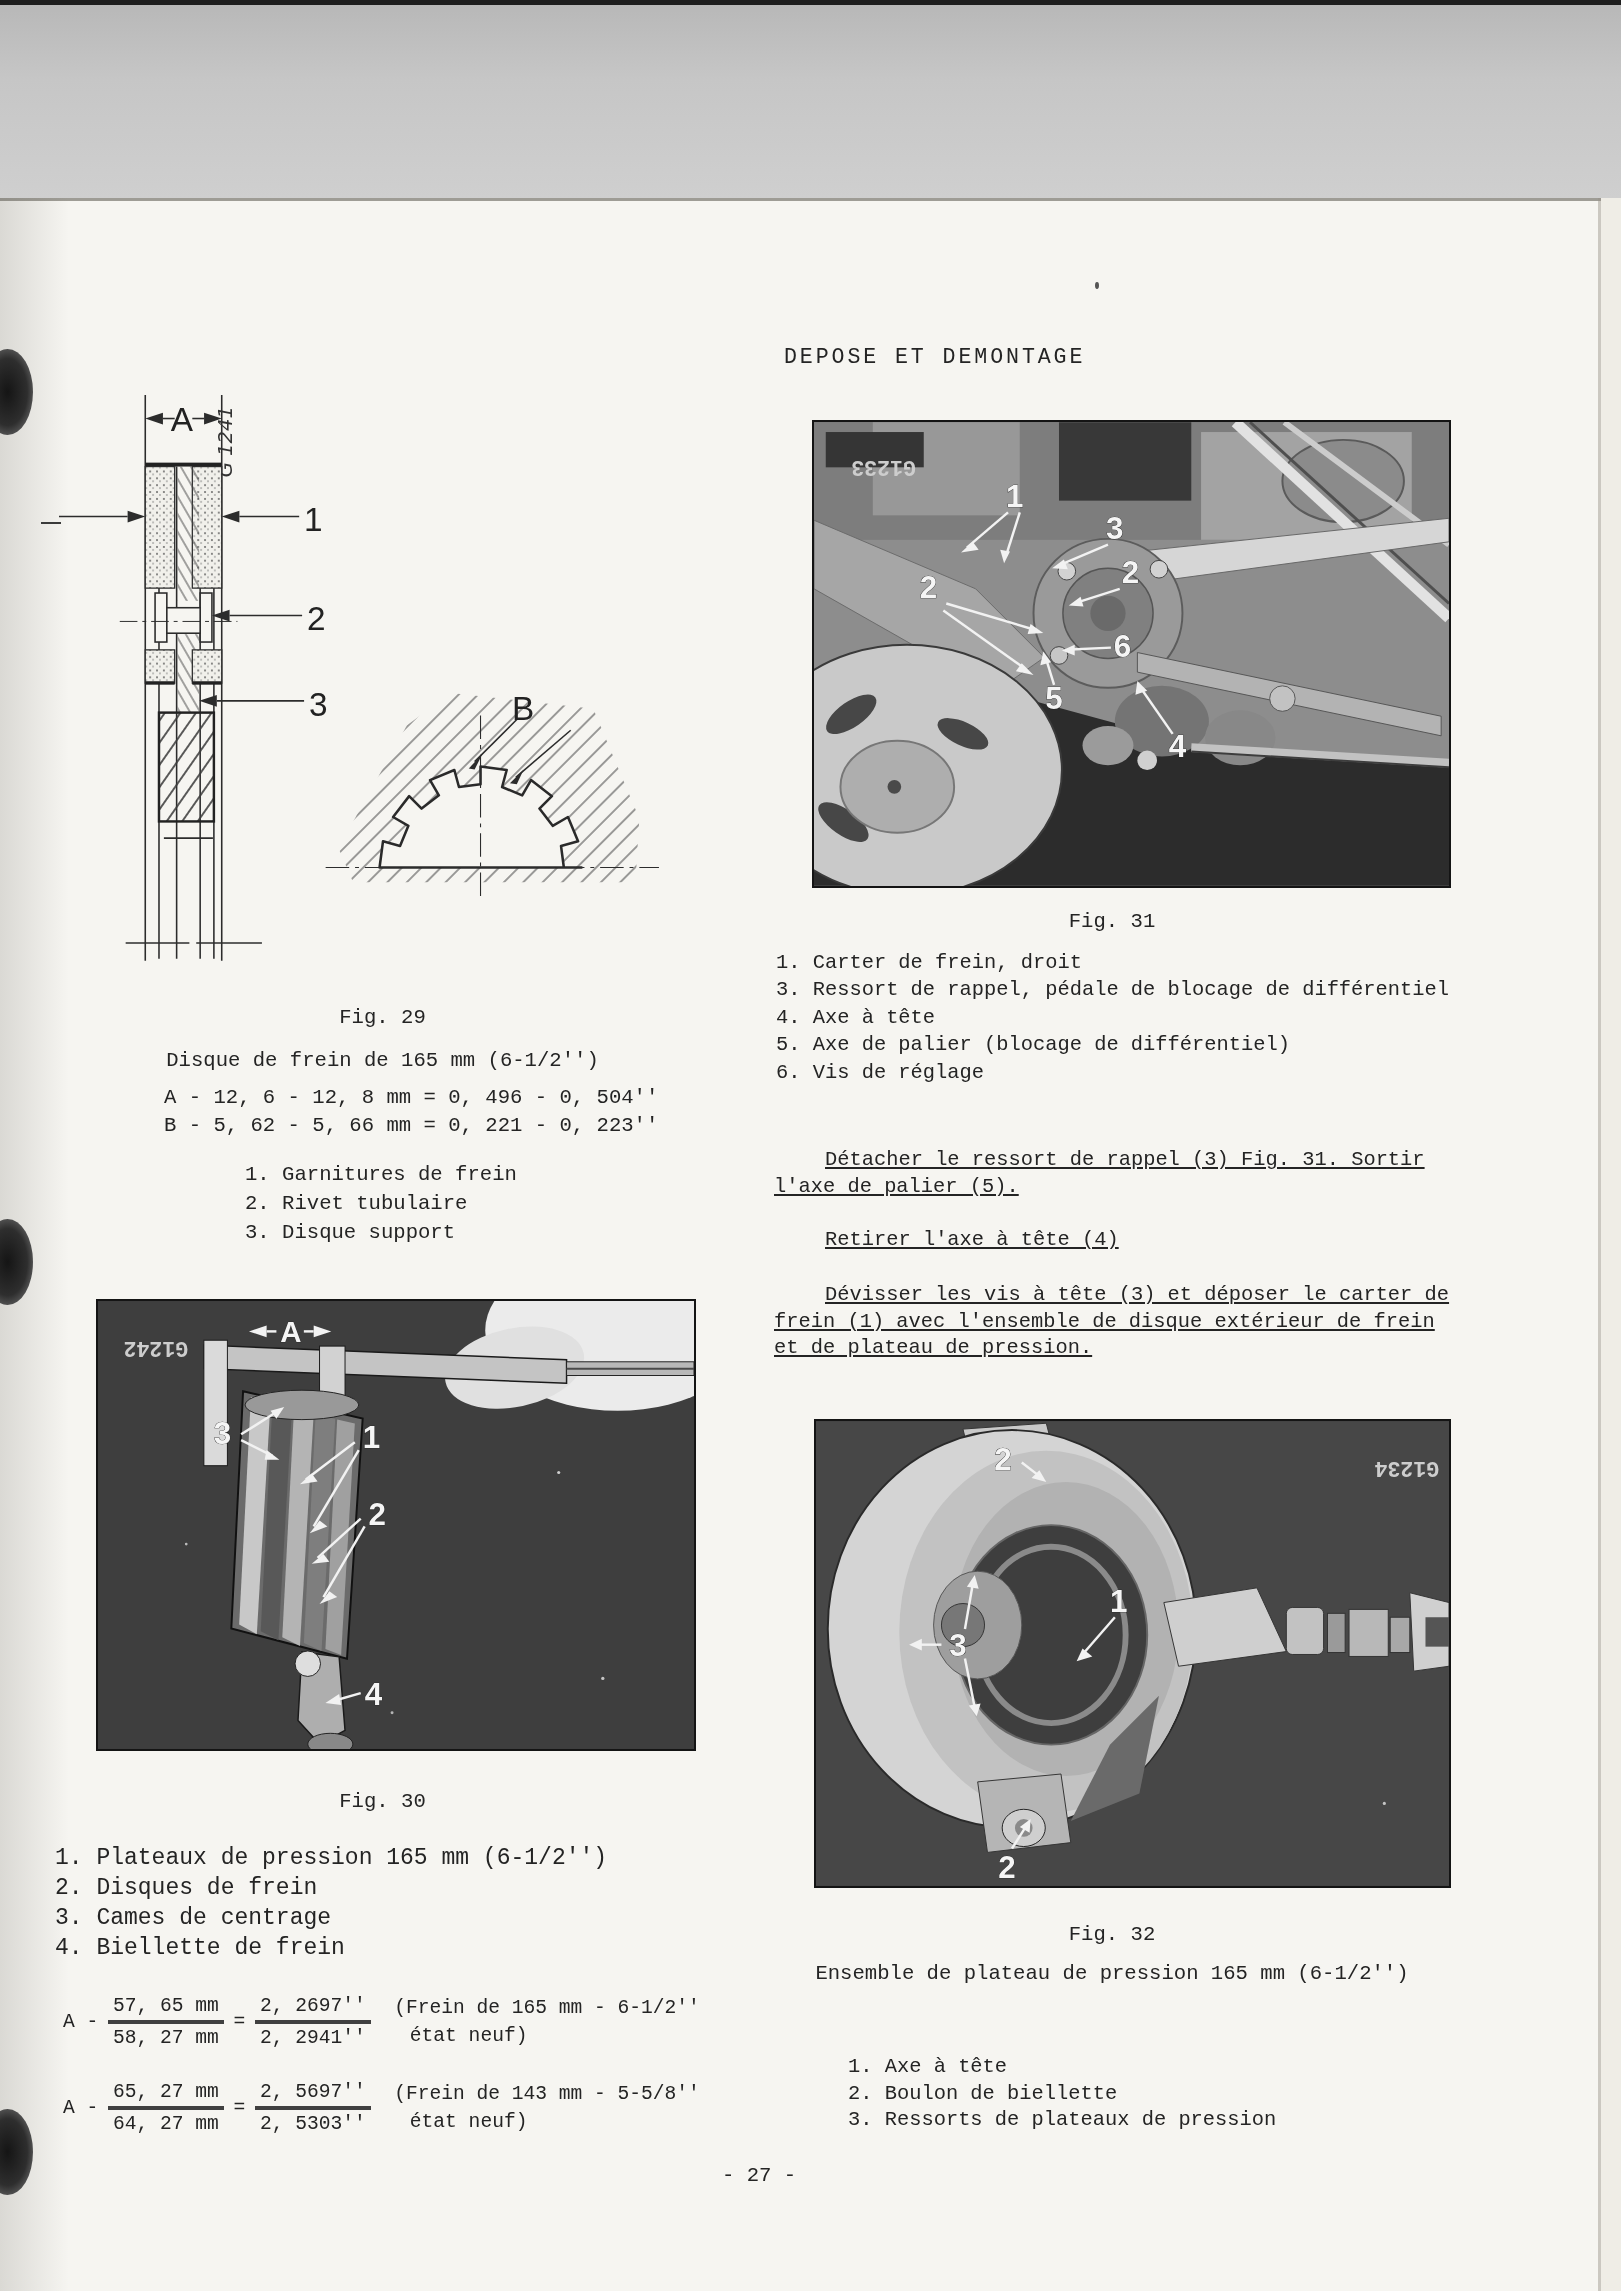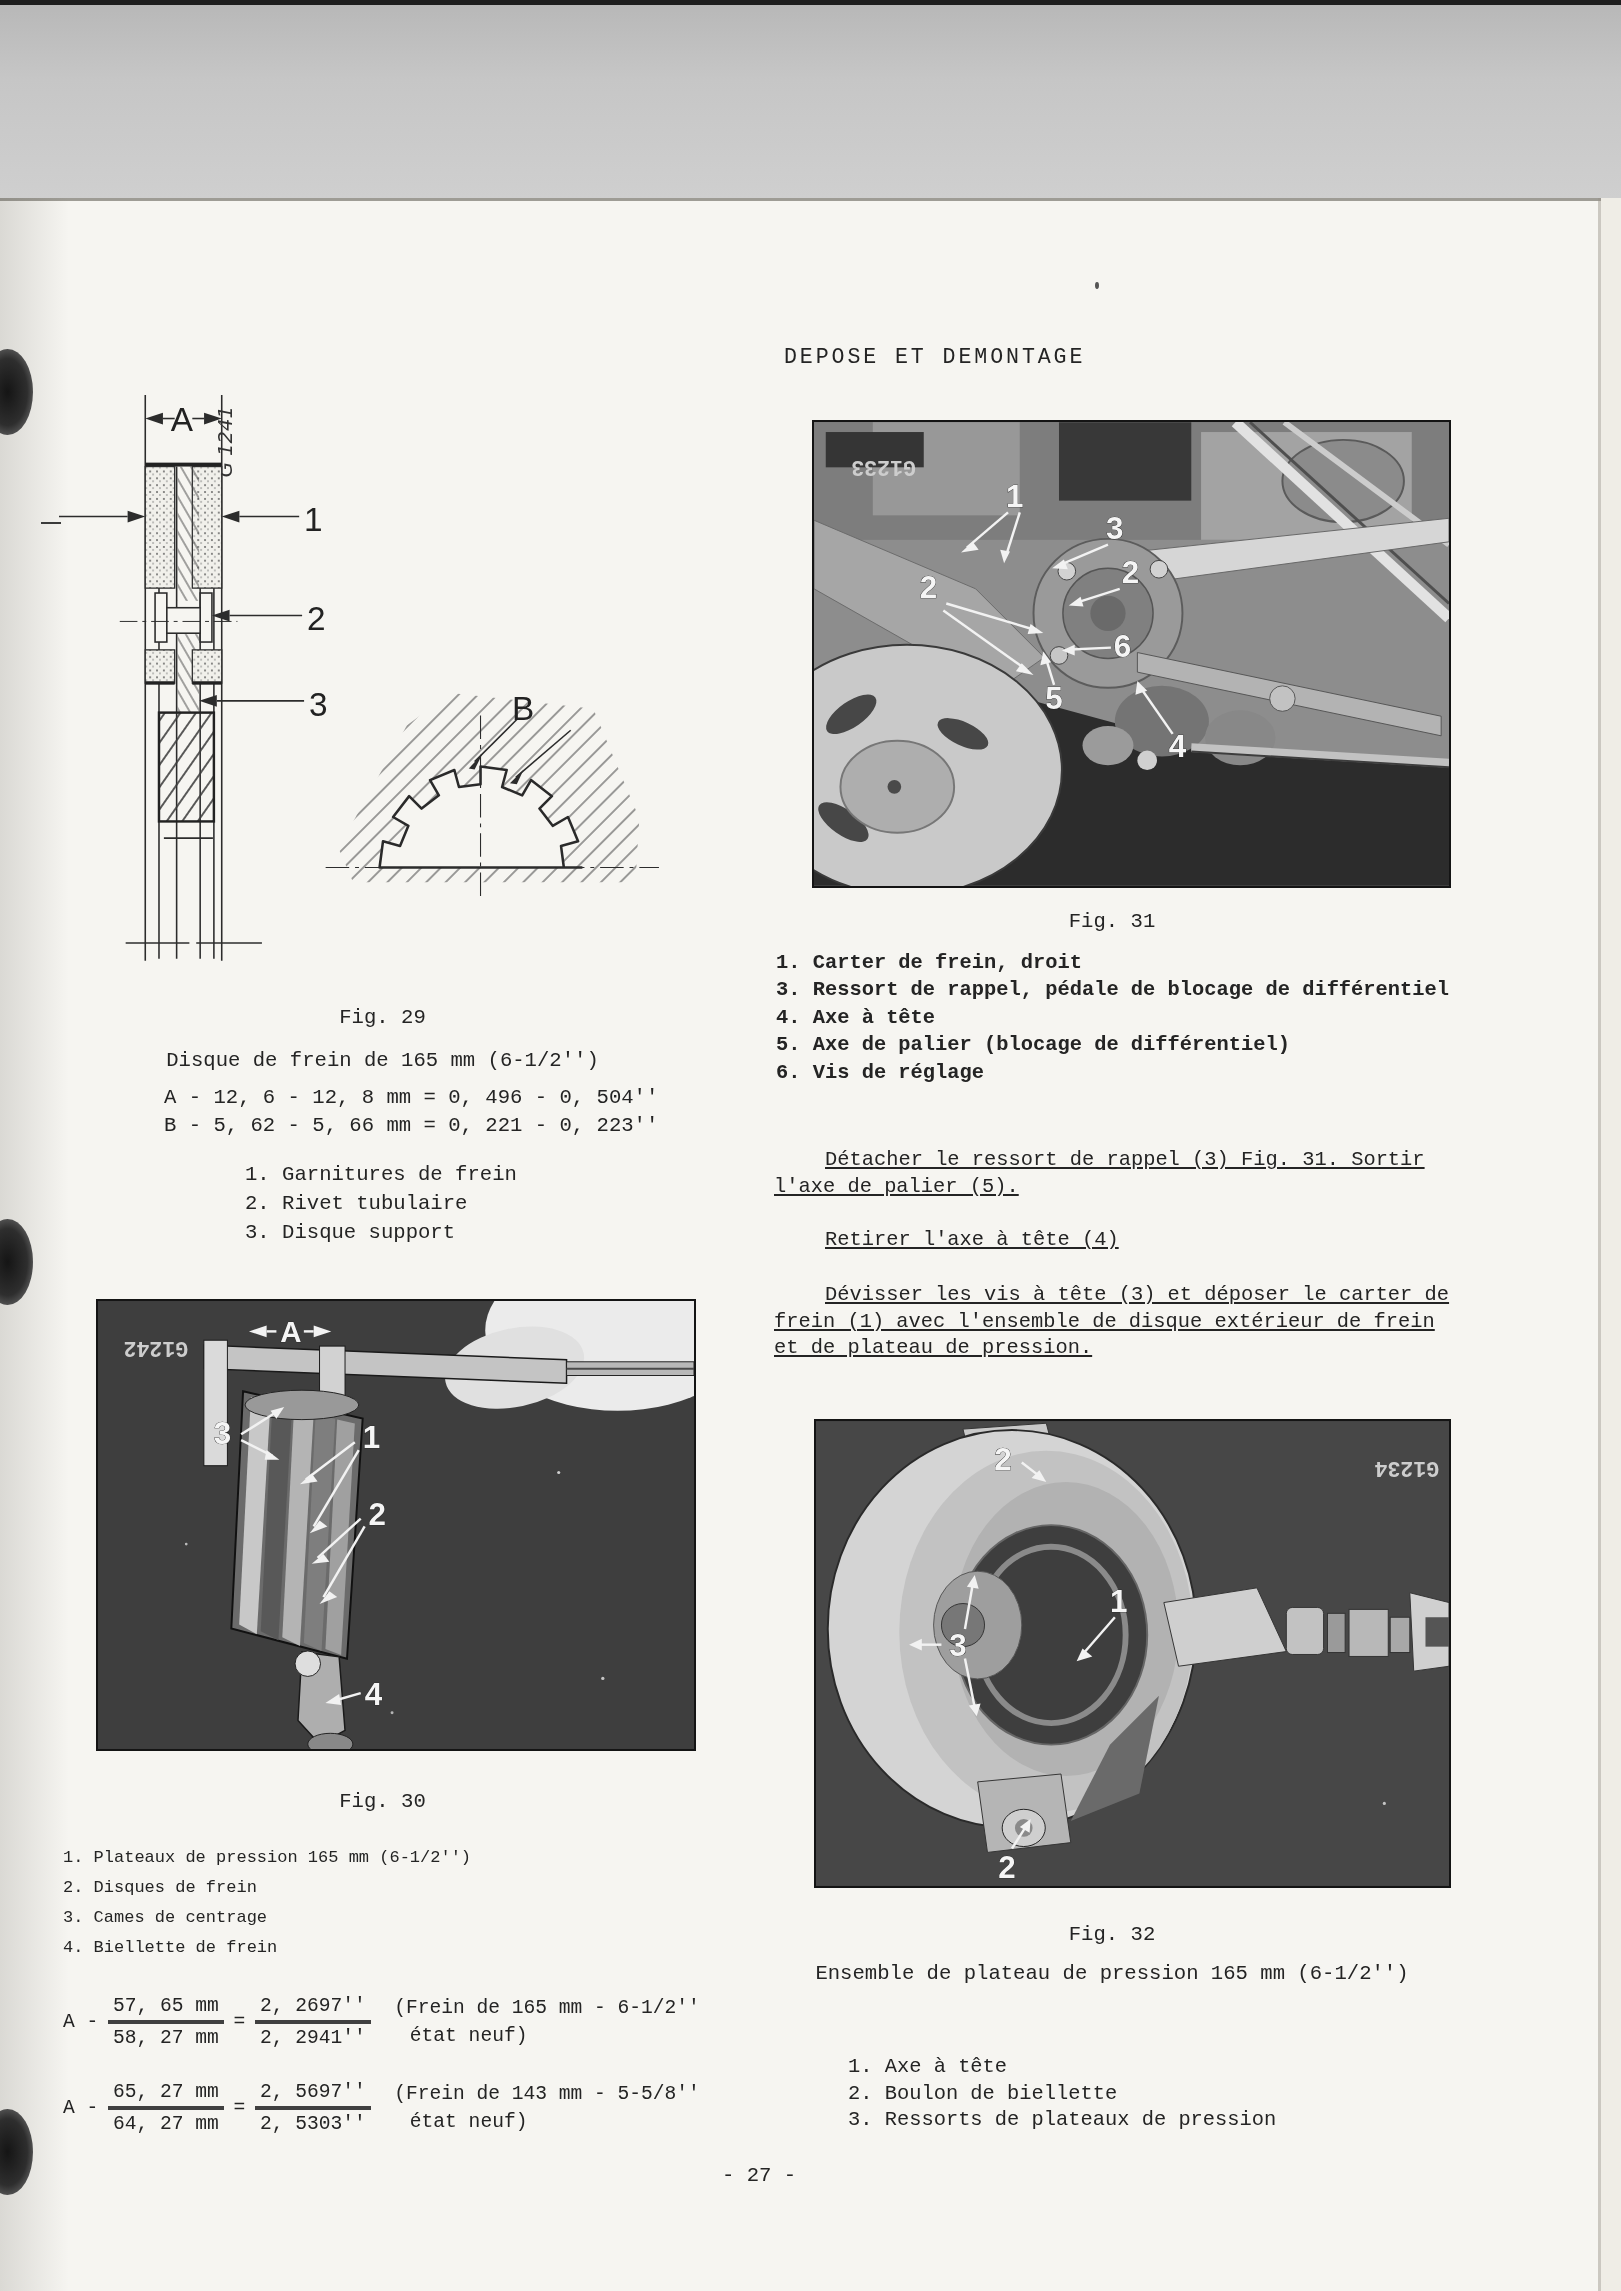--- a/index.html
+++ b/index.html
@@ -26,22 +26,22 @@
   .mono{color:#242424;}
   .hdr{position:absolute;left:784px;top:345px;font-size:21.6px;letter-spacing:2.9px;white-space:nowrap;}
   .caption{position:absolute;text-align:center;font-size:20.6px;}
   .cap-left{left:59px;width:647px;}
   .cap-right{left:774px;width:676px;}
   .fig-title{position:absolute;text-align:center;font-size:20.6px;white-space:nowrap;}
   .dims{position:absolute;left:164px;top:1084px;font-size:20.6px;line-height:28px;white-space:nowrap;}
   .legend{position:absolute;white-space:nowrap;}
   .legend .line{white-space:nowrap;}
   .leg29{left:245px;top:1160px;font-size:20.6px;line-height:29px;}
-  .leg30{left:63px;top:1843px;font-size:17px;line-height:30px;}
-  .leg31{left:776px;top:949px;font-size:20.4px;line-height:27.4px;font-weight:bold;}
+  .leg30{left:55px;top:1843px;font-size:23px;line-height:30px;}
+  .leg31{left:776px;top:949px;font-size:20.4px;line-height:27.4px;}
   .leg32{left:848px;top:2054px;font-size:20.4px;line-height:26.5px;}
   .para{position:absolute;left:774px;width:696px;font-size:20.4px;line-height:26.5px;text-decoration:underline;}
   .para .line{white-space:nowrap;}
   .para .line:first-child{padding-left:51px;}
   .pagenum{position:absolute;left:722px;top:2164px;font-size:20.6px;white-space:nowrap;}
 
   
   .formula{position:absolute;left:63px;display:flex;align-items:center;gap:9.8px;font-size:19.6px;color:#242424;}
   .frac{display:inline-block;text-align:center;}
   .frac .top{display:block;border-bottom:4px solid #404040;padding:0 4.9px 2.9px 4.9px;white-space:nowrap;font-family:Liberation Mono, monospace;}

